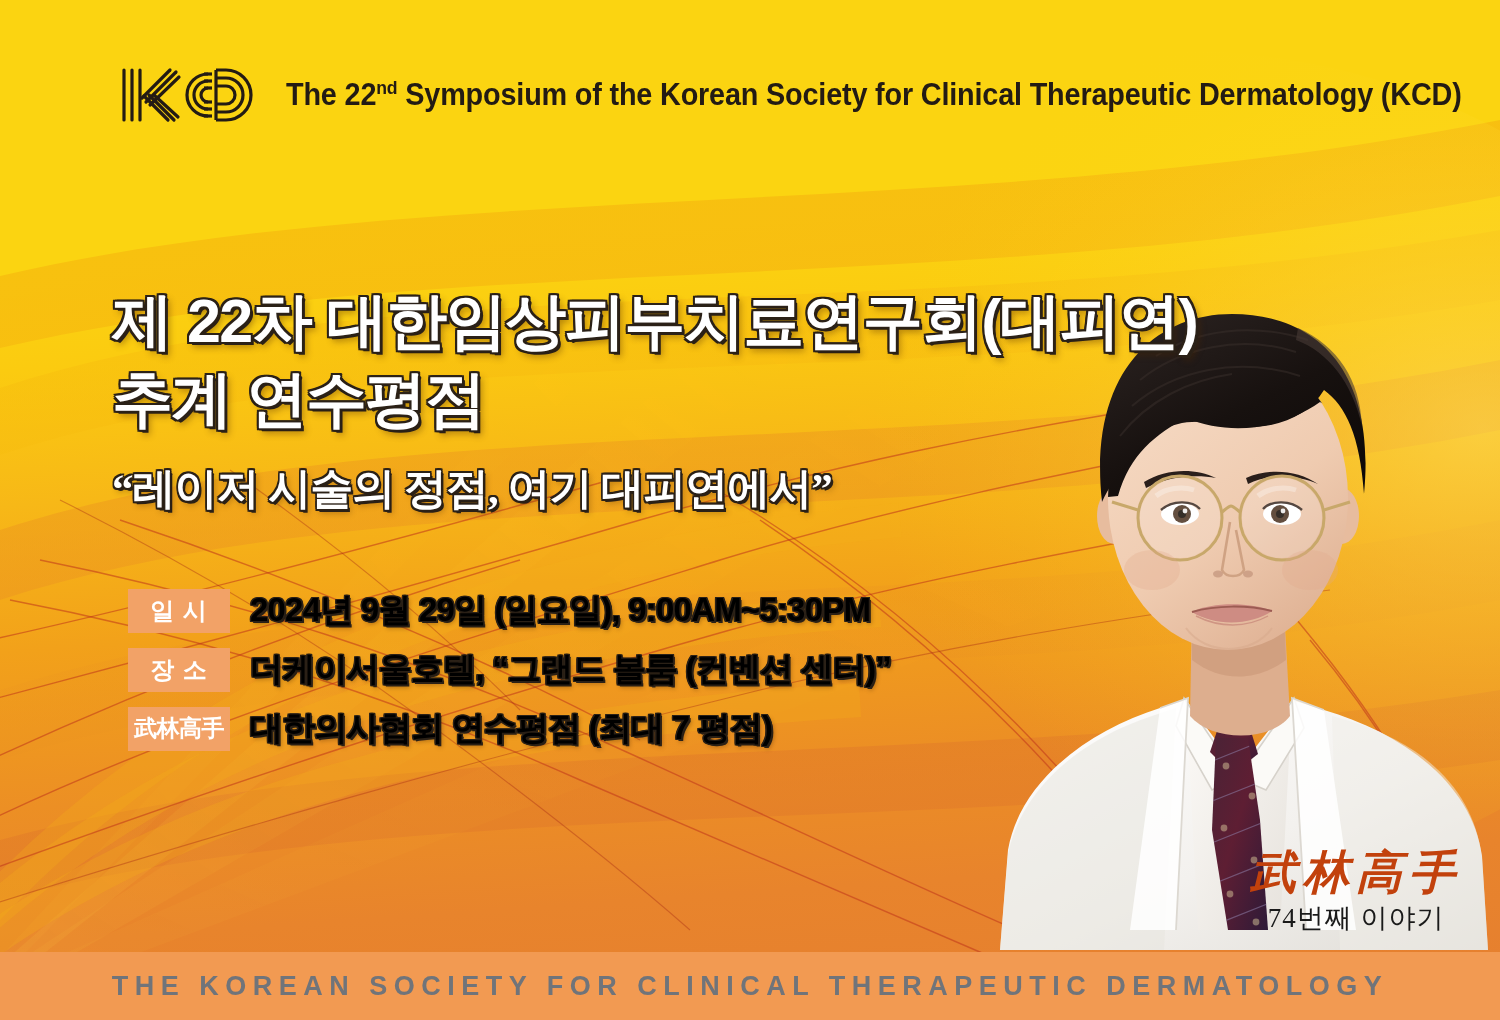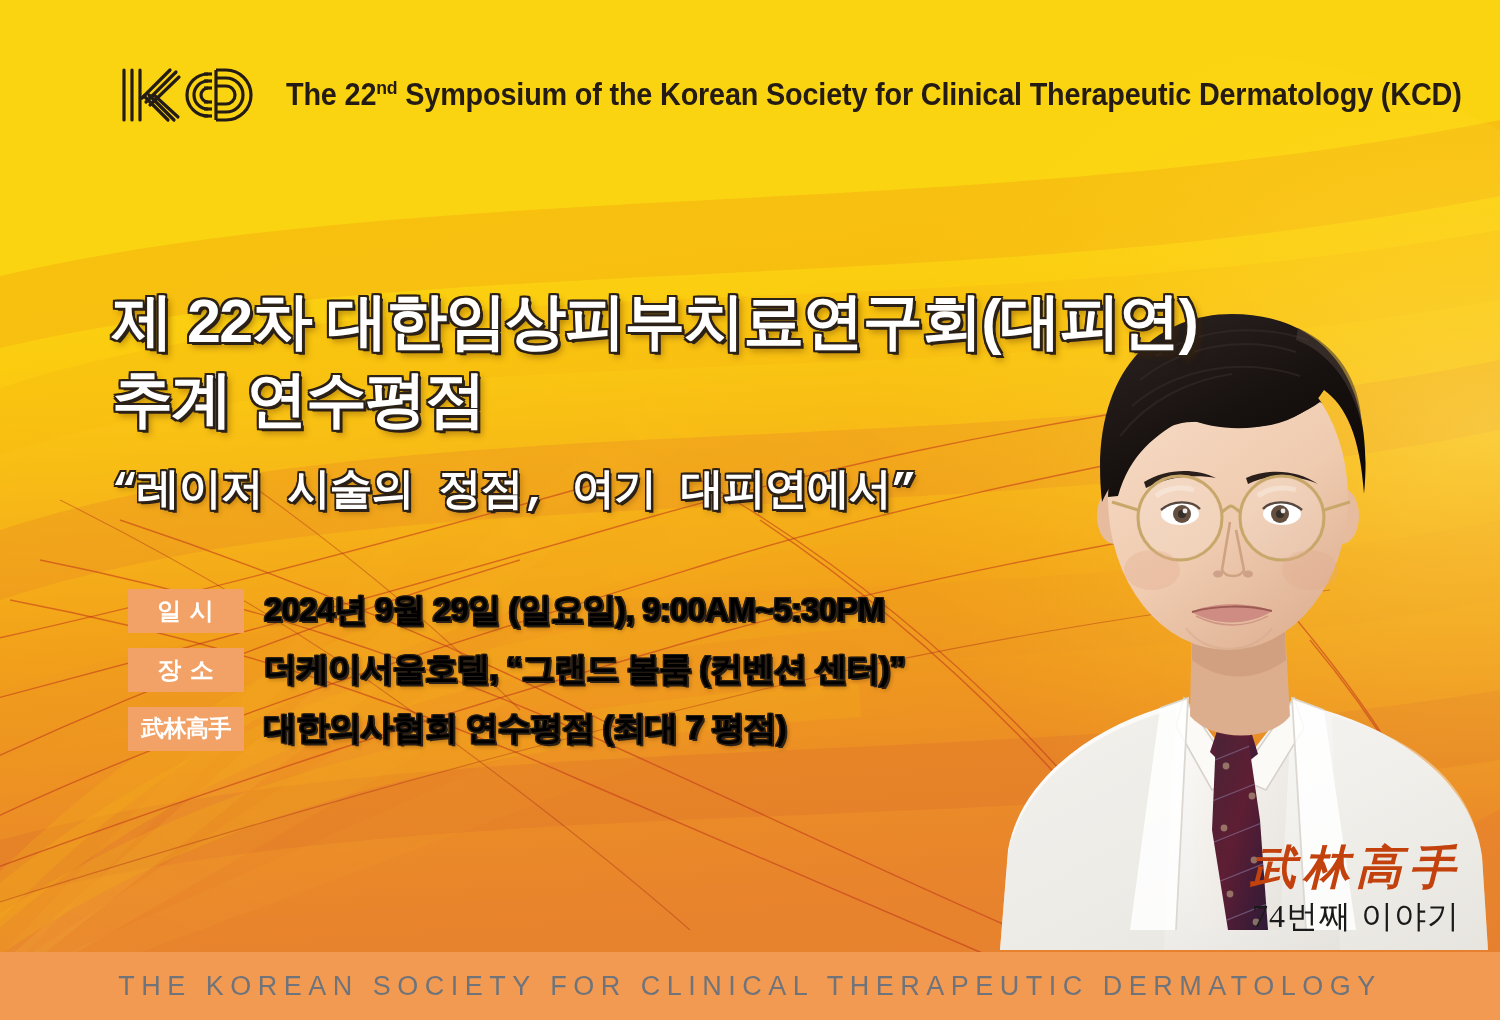--- a/index.html
+++ b/index.html
@@ -90,21 +90,21 @@
     line-height: 1.28;
     letter-spacing: -1.5px;
     white-space: nowrap;
     text-shadow:
        2px 0 0 #2B2117, -2px 0 0 #2B2117, 0 2px 0 #2B2117, 0 -2px 0 #2B2117,
        2px 2px 0 #2B2117, -2px 2px 0 #2B2117, 2px -2px 0 #2B2117, -2px -2px 0 #2B2117,
        3px 3px 0 #2B2117, 4px 5px 7px rgba(80,40,0,0.45);
   }
   .subtitle {
     margin-top: 22px;
-    font-family: Liberation Mono, monospace;
+    font-family: Liberation Serif, serif;
     font-size: 43px;
     font-weight: 700;
     color: #FFFFFF;
     letter-spacing: -1px;
     white-space: nowrap;
     text-shadow:
        1.6px 0 0 #2B2117, -1.6px 0 0 #2B2117, 0 1.6px 0 #2B2117, 0 -1.6px 0 #2B2117,
        1.6px 1.6px 0 #2B2117, -1.6px 1.6px 0 #2B2117, 1.6px -1.6px 0 #2B2117, -1.6px -1.6px 0 #2B2117,
        2.6px 2.6px 0 #2B2117, 3px 4px 6px rgba(80,40,0,0.4);
   }
@@ -115,21 +115,21 @@
     left: 128px;
     top: 588px;
     z-index: 7;
   }
   .info-row {
     display: flex;
     align-items: center;
     margin-bottom: 14px;
   }
   .info-label {
-    width: 116px;
+    width: 102px;
     height: 44px;
     background: #F2A267;
     color: #FFFFFF;
     font-family: "Liberation Sans", sans-serif;
     font-size: 24px;
     font-weight: 700;
     display: flex;
     align-items: center;
     justify-content: center;
     letter-spacing: 1px;
@@ -163,21 +163,21 @@
     font-size: 46px;
     font-weight: 700;
     font-style: italic;
     color: #c2410c;
     letter-spacing: 7px;
     line-height: 1;
   }
   .calli-sub {
     margin-top: 10px;
     font-family: "Liberation Serif", "DejaVu Serif", serif;
-    font-size: 32px;
+    font-size: 27px;
     font-weight: 400;
     color: #1A1A1A;
     letter-spacing: 1px;
     line-height: 1;
   }
 
   
   .bottom-bar {
     position: absolute;
     left: 0;
@@ -186,21 +186,21 @@
     height: 68px;
     background: #F29A52;
     display: flex;
     align-items: center;
     justify-content: center;
     z-index: 10;
   }
   .bottom-bar-text {
     font-family: "Liberation Sans", sans-serif;
     font-size: 27px;
-    font-weight: 400;
+    font-weight: 700;
     color: #70747A;
     letter-spacing: 6.5px;
     white-space: nowrap;
   }
 </style>
 </head>
 <body>
 
 <div id="poster">
 

